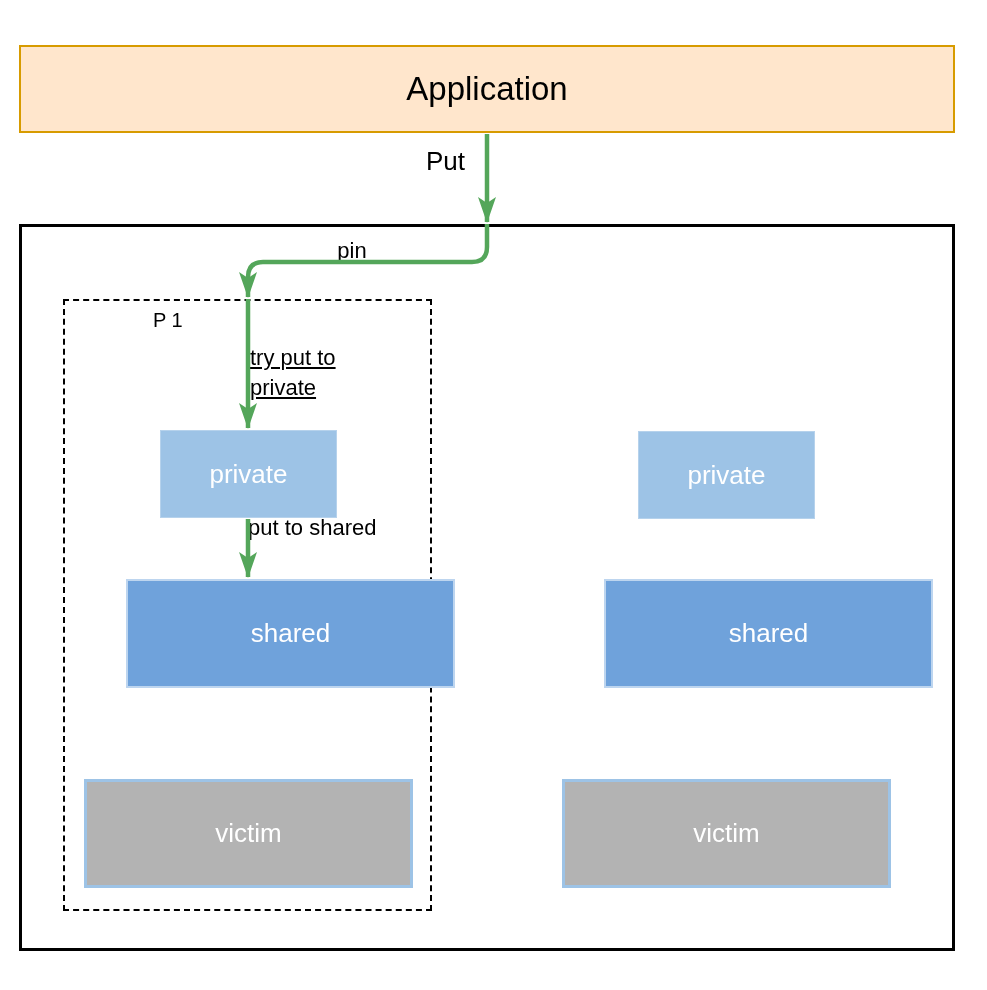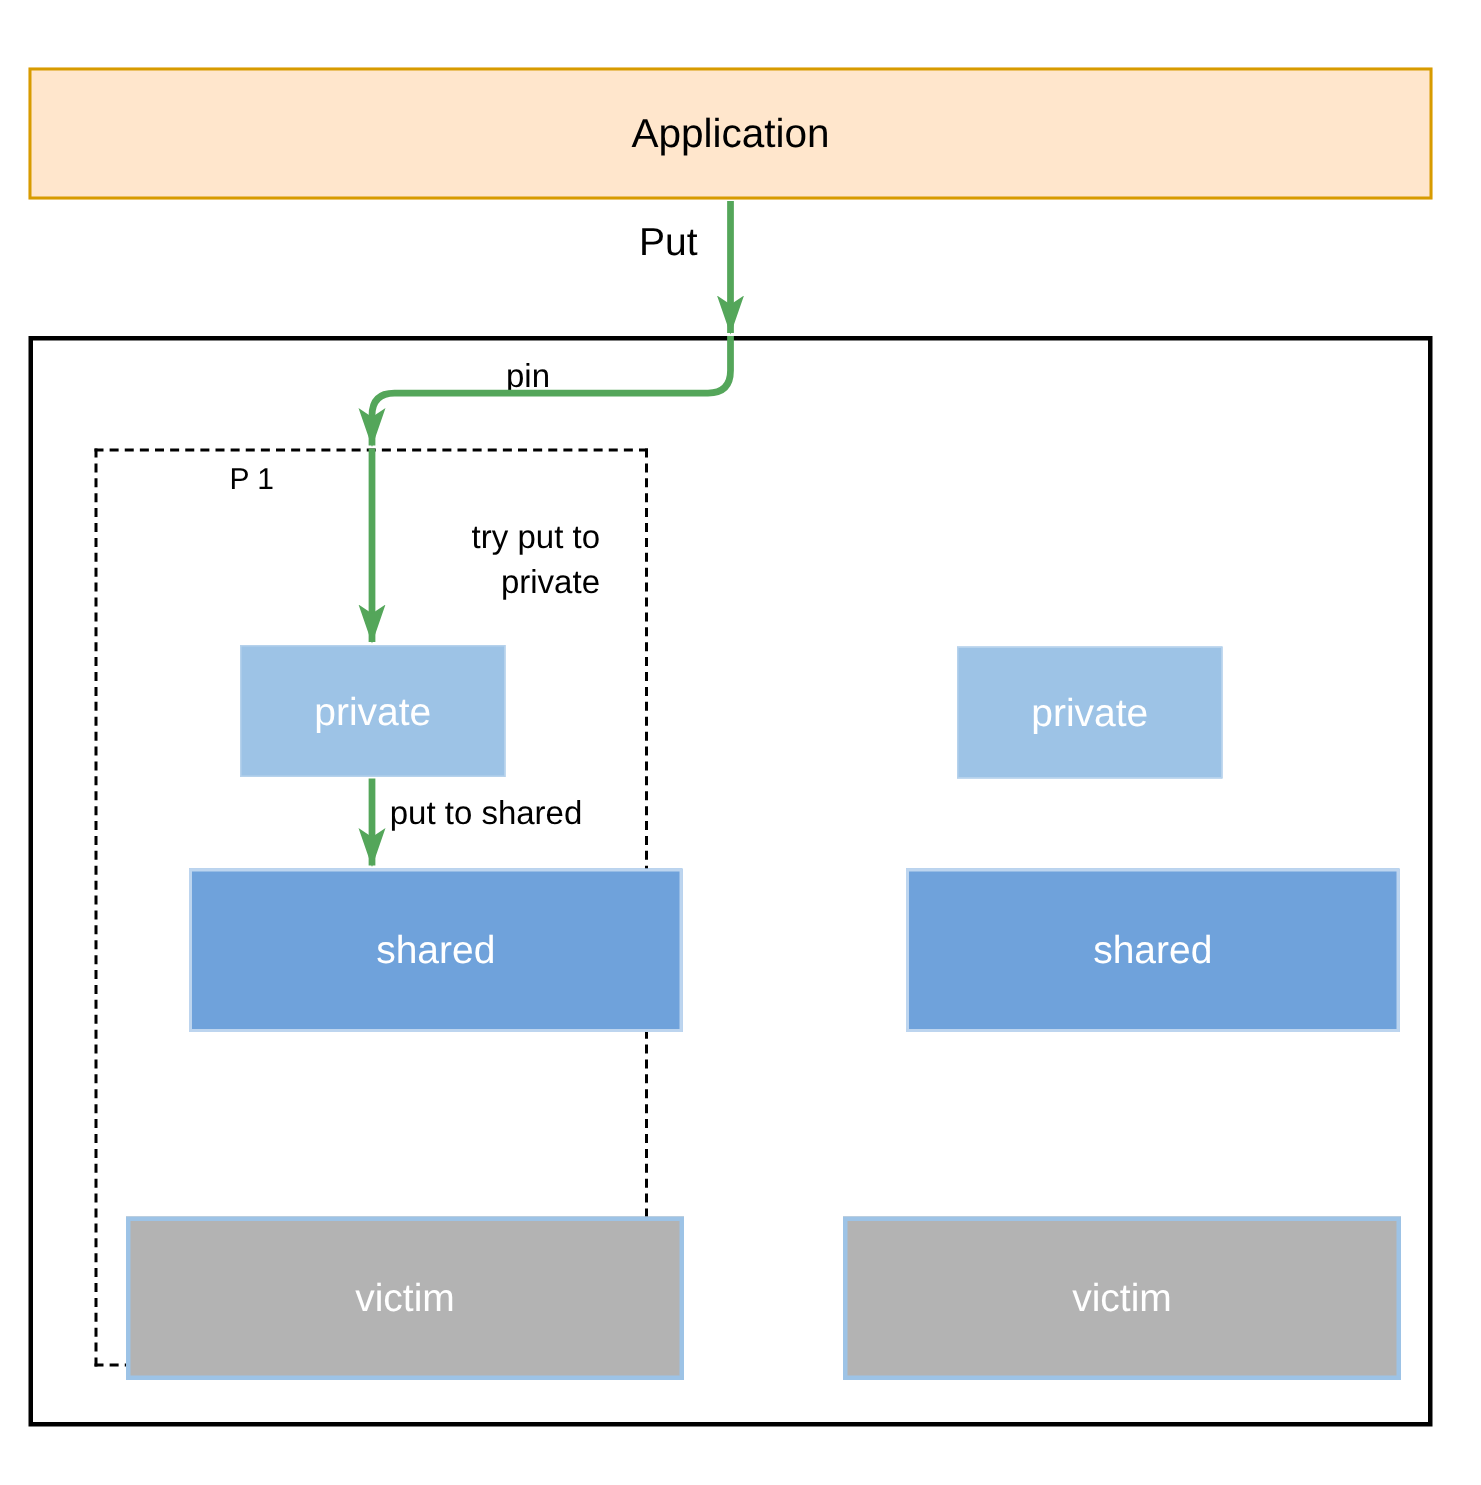--- a/index.html
+++ b/index.html
@@ -13,21 +13,21 @@
   }
   *{margin:0;padding:0;box-sizing:border-box;}
   html,body{background:var(--canvas-bg);}
   body{font-family:"Liberation Sans","DejaVu Sans",sans-serif;}
   .canvas{position:relative;width:987px;height:990px;background:var(--canvas-bg);overflow:hidden;}
 
   .app-box{
     position:absolute;left:19px;top:45px;width:936px;height:88px;
     background:var(--app-fill);border:2px solid var(--app-stroke);
     display:flex;align-items:center;justify-content:center;
-    font-size:27px;color:var(--label-black);
+    font-size:33px;color:var(--label-black);
   }
   .put-label{
     position:absolute;left:370px;top:146px;width:95px;
     text-align:right;font-size:26px;color:var(--label-black);
   }
   .outer-box{
     position:absolute;left:19px;top:224px;width:936px;height:727px;
     border:3px solid var(--line-black);background:transparent;
   }
   .proc-box{
@@ -38,33 +38,33 @@
   .proc-box.p2{left:541px;}
   .proc-label{
     position:absolute;left:40px;top:8px;font-size:20px;color:var(--label-black);margin-left:48px;
   }
   .block{
     position:absolute;display:flex;align-items:center;justify-content:center;
     color:var(--box-text);font-size:26px;
   }
   .block.private{width:177px;height:88px;background:var(--private-fill);border:1px solid var(--private-stroke);}
   .block.shared{width:329px;height:109px;background:var(--shared-fill);border:2px solid var(--shared-stroke);margin-left:42px;}
-  .block.victim{width:372px;height:109px;background:var(--victim-fill);border:3px solid var(--victim-stroke);margin-top:32px;}
+  .block.victim{width:329px;height:109px;background:var(--victim-fill);border:3px solid var(--victim-stroke);}
 
   .private.in-p1{left:160px;top:430px;}
   .shared.in-p1{left:84px;top:579px;}
   .victim.in-p1{left:84px;top:779px;}
   .private.in-p2{left:638px;top:431px;}
   .shared.in-p2{left:562px;top:579px;}
   .victim.in-p2{left:562px;top:779px;}
 
   .edge-label{position:absolute;color:var(--label-black);font-size:22px;line-height:1.35;}
   .pin-label{left:302px;top:236px;width:100px;text-align:center;}
-  .try-label{left:250px;top:343px;width:150px;text-align:right;white-space:pre-line;}
-  .tos-label{left:248px;top:527px;width:152px;text-align:center;}
+  .try-label{left:250px;top:343px;width:150px;text-align:left;white-space:pre-line;text-decoration:underline;}
+  .tos-label{left:248px;top:513px;width:152px;text-align:left;}
 
   svg.edges{position:absolute;left:0;top:0;width:987px;height:990px;pointer-events:none;}
   svg.edges path{stroke:var(--arrow-green);stroke-width:4.5px;fill:none;}
   svg.edges marker path{fill:var(--arrow-green);stroke:none;}
 </style>
 </head>
 <body>
 
 <div class="canvas">
 

